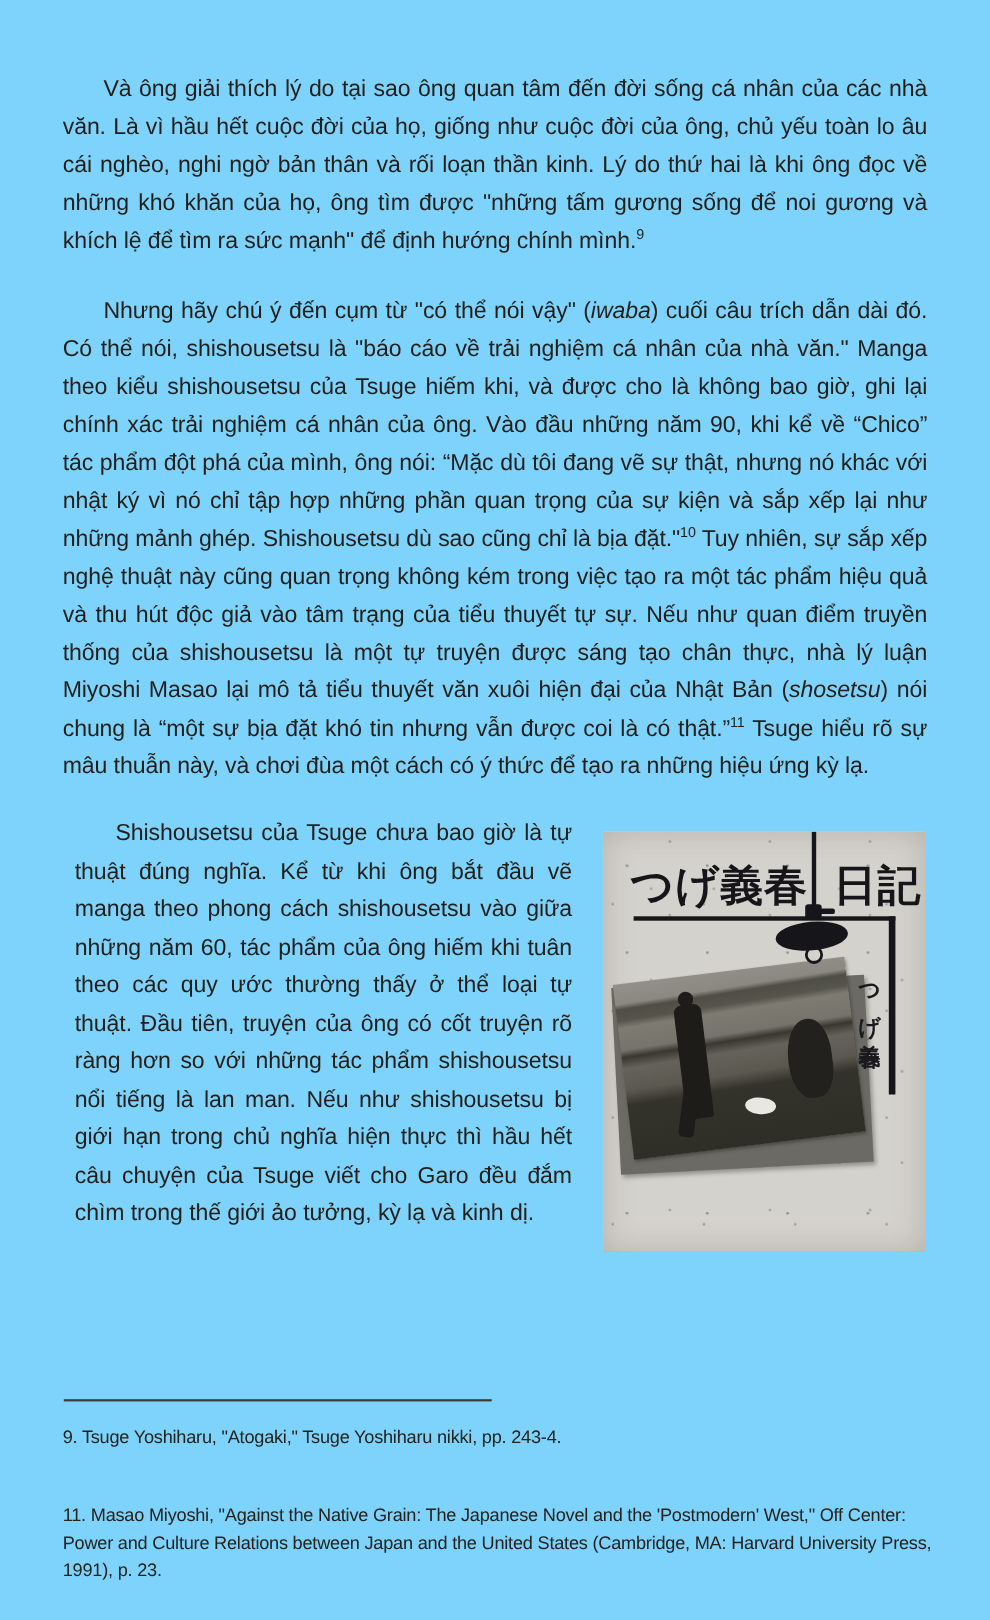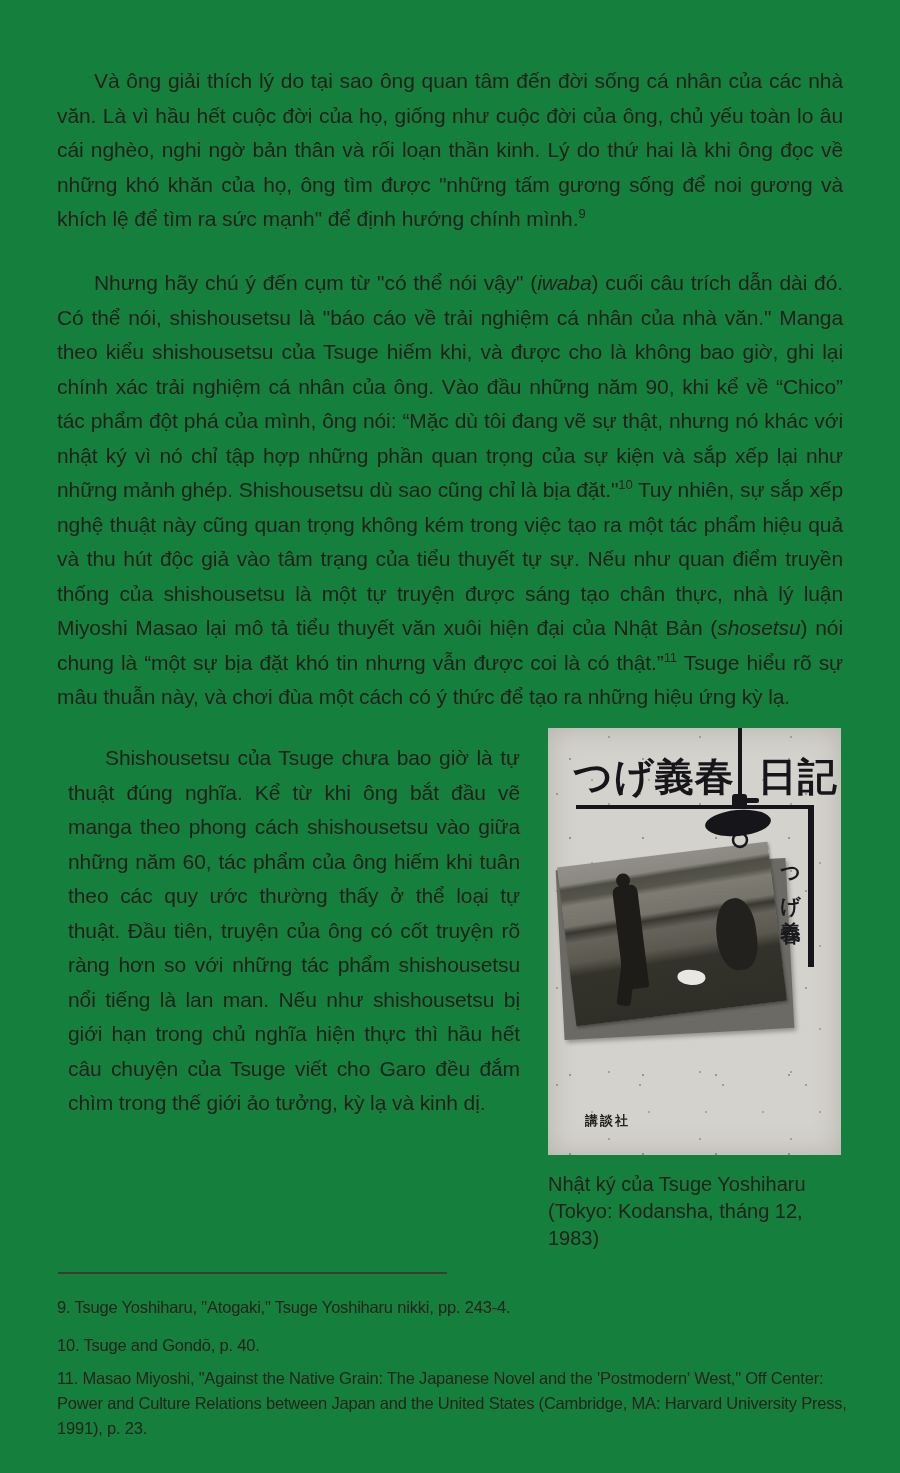--- a/index.html
+++ b/index.html
@@ -1,44 +1,45 @@
 <!DOCTYPE html>
 <html><head>
 <meta charset="utf-8">
 <style>
   html,body{margin:0;padding:0;}
   body{width:900px;height:1473px;overflow:hidden;}
   .page{
     position:relative;width:900px;height:1473px;
-    background:#15803d;
+    background:#7dd3fc;
     font-family:"Liberation Sans","DejaVu Sans",sans-serif;
     color:#221f1a;
   }
   .body-para{
     position:absolute;left:57px;width:786px;margin:0;
     font-size:21px;line-height:34.5px;text-align:justify;
     text-indent:37px;letter-spacing:-0.1px;
   }
   .body-para em{}
   sup{font-size:13px;line-height:0;vertical-align:super;}
   #para1{top:64px;}
   #para2{top:266px;}
   #para3{top:741px;left:68px;width:452px;}
   
   .figure{position:absolute;left:548px;top:728px;width:293px;margin:0;}
   .cover{
-    position:relative;width:293px;height:427px;overflow:hidden;
+    position:relative;width:293px;height:382px;overflow:hidden;
     background:
       radial-gradient(circle 1px at 22px 31px, rgba(40,40,38,.35) 0 1px, transparent 1.5px),
       radial-gradient(circle 1px at 61px 9px,  rgba(40,40,38,.28) 0 1px, transparent 1.5px),
       radial-gradient(circle 1px at 44px 52px, rgba(40,40,38,.25) 0 1px, transparent 1.5px),
       radial-gradient(circle 1px at 9px 66px,  rgba(40,40,38,.30) 0 1px, transparent 1.5px),
       #d4d2cd;
     background-size:73px 79px, 91px 67px, 57px 83px, 83px 97px, auto;
     box-shadow:inset 0 0 28px rgba(90,85,70,.25);
+    margin-top:28px;
   }
   .cover-title{
     position:absolute;left:25px;top:22px;width:250px;
     font-size:39px;font-weight:bold;color:#16151a;
     letter-spacing:1px;white-space:nowrap;
     font-family:"DejaVu Sans","Liberation Sans",sans-serif;
   }
   .cover-title .t-right{margin-left:23px;}
   .cover-lines{position:absolute;left:0;top:0;}
   .photo-under{
@@ -134,25 +135,20 @@
         <ellipse cx="190" cy="95" rx="33" ry="13" fill="#16151a" transform="rotate(-5 190 95)"></ellipse>
 
         <circle cx="192" cy="112" r="7" fill="none" stroke="#16151a" stroke-width="2.5"></circle>
       </svg>
       <div class="cover-title">
         <span>つげ義春</span><span class="t-right">日記</span>
       </div>
       <div class="spine-text">つげ義春</div>
       <div class="publisher">講談社</div>
     </div>
-    <figcaption class="caption">
-      <span>Nhật ký của Tsuge Yoshiharu</span><br>
-      <span>(Tokyo: Kodansha, tháng 12, 1983)</span>
-    </figcaption>
   </figure>
 
   <div class="separator"></div>
 
   <p class="footnote" id="fn9">9. Tsuge Yoshiharu, "Atogaki," Tsuge Yoshiharu nikki, pp. 243-4.</p>
-  <p class="footnote" id="fn10">10. Tsuge and Gondō, p. 40.</p>
   <p class="footnote" id="fn11">11. Masao Miyoshi, "Against the Native Grain: The Japanese Novel and the 'Postmodern' West," Off Center: Power and Culture Relations between Japan and the United States (Cambridge, MA: Harvard University Press, 1991), p. 23.</p>
 
 </div>
 
 </body></html>

